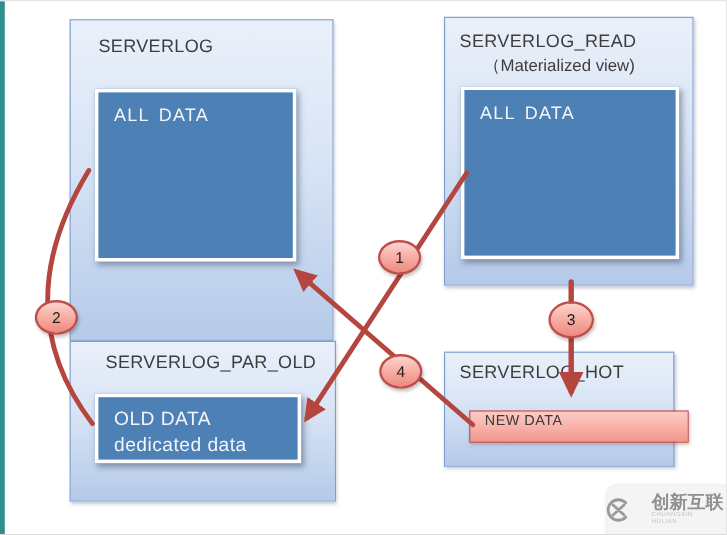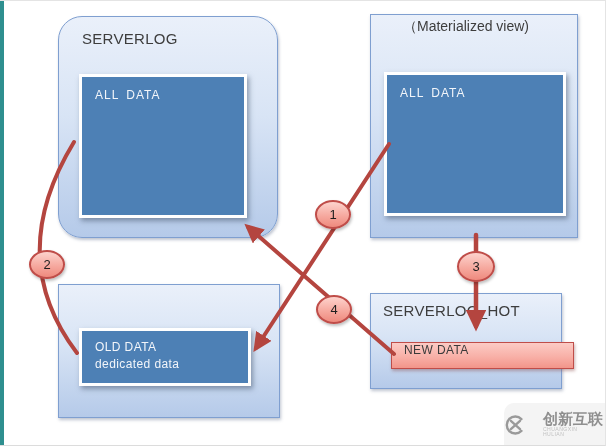--- a/index.html
+++ b/index.html
@@ -8,22 +8,22 @@
   .edge-bar{position:absolute;left:0;top:0;width:4px;height:446px;background:#2e8f8f;}
   
   .panel{position:absolute;box-sizing:border-box;border:1px solid #7f9fd0;
          background:linear-gradient(180deg,#eaf0fa 0%,#d8e4f5 45%,#b5cae9 100%);
          box-shadow:1px 2px 3px rgba(110,125,150,0.45);z-index:1;}
   .panel-title{font-size:15px;color:#3d3d3d;letter-spacing:0.3px;}
   .panel-sub{font-size:14px;color:#3d3d3d;}
   
   .inner{position:absolute;box-sizing:border-box;background:#4d80b5;border:3px solid #ffffff;
          box-shadow:2px 3px 5px rgba(70,85,110,0.55);color:#f2f5fa;}
-  .inner-label{font-size:12px;letter-spacing:1px;word-spacing:3px;padding:11px 0 0 13px;}
-  .inner-label2{font-size:12px;letter-spacing:0.4px;padding:8px 0 0 13px;line-height:1.4;}
+  .inner-label{font-size:15px;letter-spacing:1px;word-spacing:3px;padding:11px 0 0 13px;}
+  .inner-label2{font-size:16px;letter-spacing:0.4px;padding:8px 0 0 13px;line-height:1.4;}
   
   .newdata{position:absolute;box-sizing:border-box;border:1px solid #bf4d49;
            background:linear-gradient(180deg,#fccbc5 0%,#f8b0a7 55%,#f2958a 100%);
            box-shadow:1px 2px 3px rgba(140,80,80,0.45);color:#3a3a3a;font-size:12px;
            display:flex;align-items:flex-start;padding-left:12px;letter-spacing:0.4px;}
   
   .step{position:absolute;width:36px;height:29px;border-radius:50%;border:2px solid #bf4d49;
         background:linear-gradient(180deg,#fdd3cd 0%,#f6a99f 55%,#ee8a7e 100%);
         box-shadow:1px 2px 3px rgba(0,0,0,0.25);display:flex;align-items:center;justify-content:center;
         font-size:13px;color:#1e1e1e;z-index:6;box-sizing:border-box;}
@@ -35,35 +35,37 @@
   .wm-text{display:flex;flex-direction:column;margin-left:17px;}
   .wm-brand{font-size:15px;font-weight:bold;color:#8f8f8f;line-height:1.05;}
   .wm-tag{font-size:6px;color:#c2c2c2;letter-spacing:0.5px;transform:scale(0.85);transform-origin:left top;}
 </style>
 </head>
 <body>
 
 <div id="canvas">
   <div class="edge-bar"></div>
 
-  <div class="panel" style="left:58px;top:15px;width:220px;height:222px;border-radius:24px;">
+  <div class="panel" style="left:58px;top:15px;width:220px;height:268px;">
     <div class="panel-title" style="padding:13px 0 0 23px;">SERVERLOG</div>
     <div class="inner" style="left:20px;top:57px;width:168px;height:144px;">
       <div class="inner-label">ALL DATA</div>
     </div>
   </div>
 
   <div class="panel" style="left:370px;top:13px;width:208px;height:224px;">
+    <div class="panel-title" style="padding:11px 0 0 12px;">SERVERLOG_READ</div>
     <div class="panel-sub" style="padding:3px 0 0 32px;">（Materialized view)</div>
     <div class="inner" style="left:13px;top:57px;width:182px;height:144px;">
       <div class="inner-label">ALL DATA</div>
     </div>
   </div>
 
   <div class="panel" style="left:58px;top:283px;width:222px;height:134px;">
+    <div class="panel-title" style="padding:9px 0 0 29px;">SERVERLOG_PAR_OLD</div>
     <div class="inner" style="left:20px;top:43px;width:172px;height:58px;">
       <div class="inner-label2">
         <span>OLD DATA</span><br>
         <span>dedicated data</span>
       </div>
     </div>
   </div>
 
   <div class="panel" style="left:370px;top:292px;width:192px;height:96px;">
     <div class="panel-title" style="padding:8px 0 0 12px;">SERVERLOG_HOT</div>

